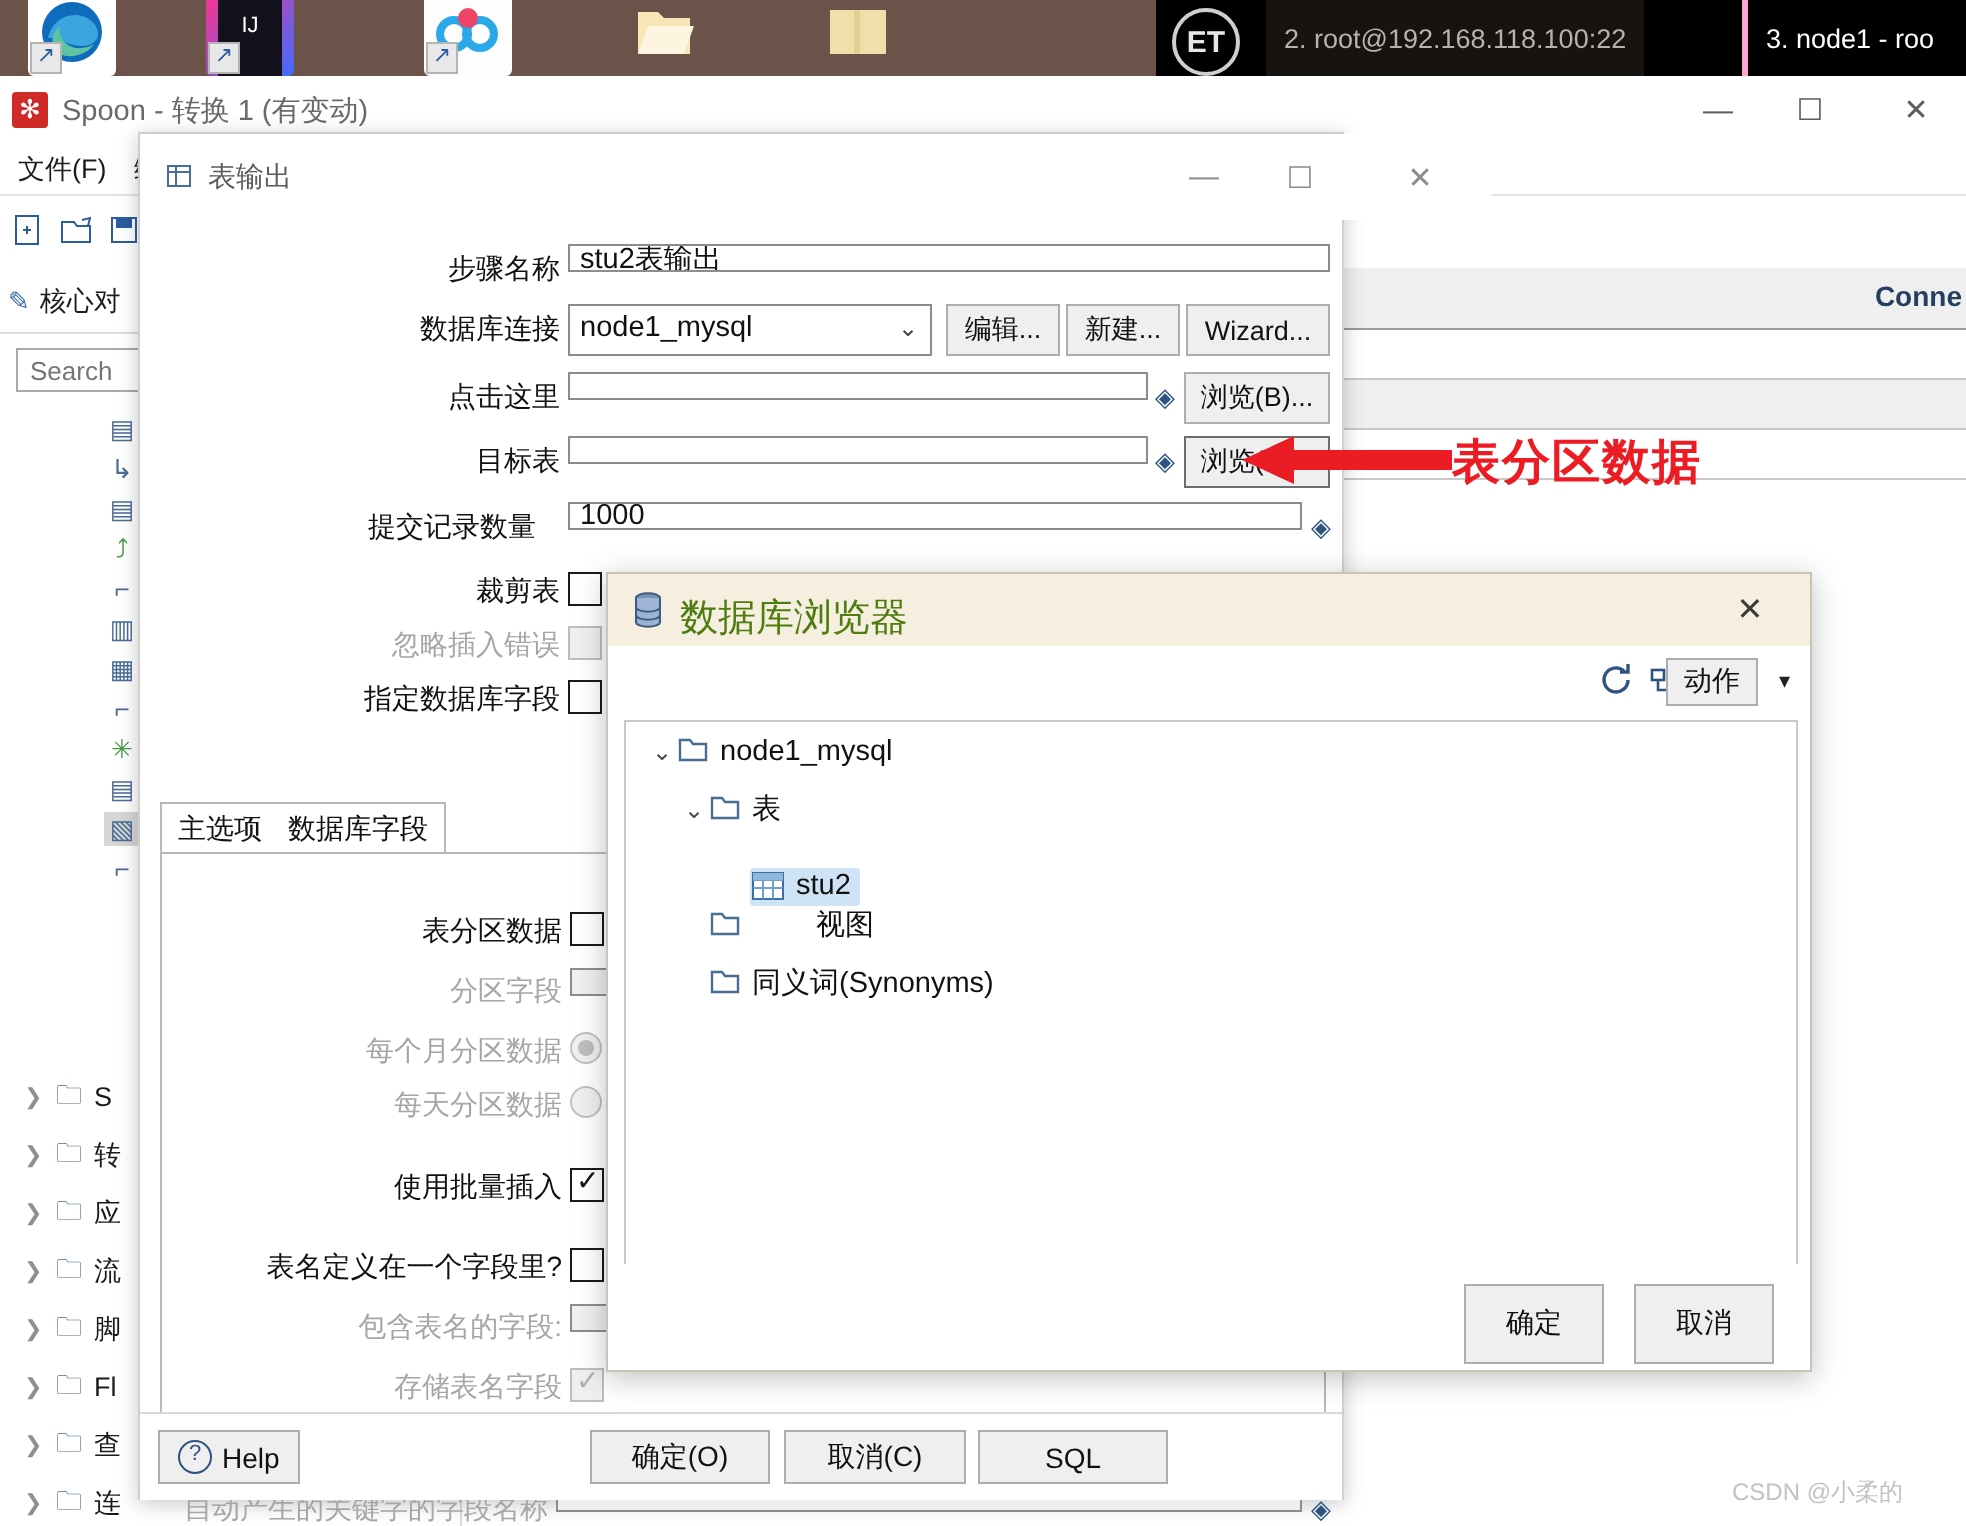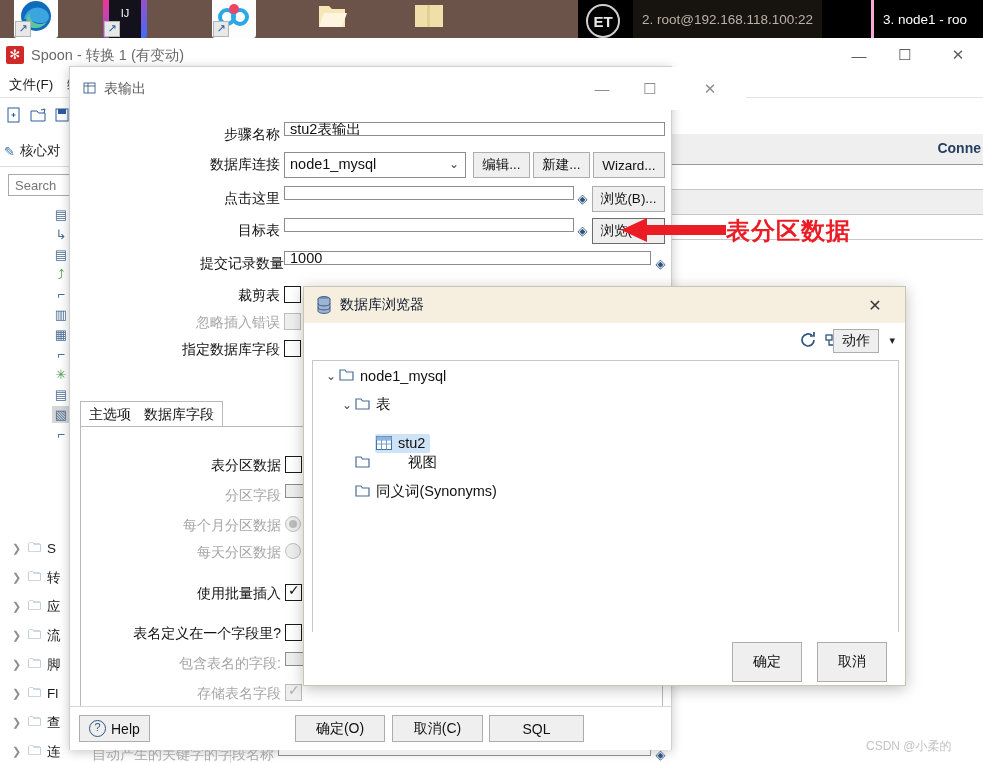--- a/index.html
+++ b/index.html
@@ -106,21 +106,21 @@
   #help-btn{position:absolute;left:9px;top:8px;height:27px;padding:0 9px;gap:5px;}
   #help-btn .qm{display:inline-block;width:15px;height:15px;border:1.4px solid #2d5481;border-radius:50%;
       color:#2d5481;font-size:11px;line-height:13px;text-align:center;}
   .footer-btn{position:absolute;top:8px;height:27px;}
 
   
   #browser-dialog{position:absolute;left:303px;top:286px;width:601px;height:398px;background:#fff;
       border:1px solid #c9c5b4;box-shadow:0 3px 14px rgba(0,0,0,.25);}
   #browser-titlebar{position:absolute;left:0;top:0;width:601px;height:36px;background:#f6efdf;border-bottom:1px solid #e2dcc9;}
   #br-icon{position:absolute;left:13px;top:9px;width:14px;height:18px;}
-  #br-title{position:absolute;left:36px;top:9px;font-size:14px;color:#0f172a;}
+  #br-title{position:absolute;left:36px;top:9px;font-size:19px;color:#4d7c0f;}
   #br-close{position:absolute;right:10px;top:0;width:40px;height:36px;display:flex;align-items:center;justify-content:center;
       color:#3a3a3a;font-size:16px;}
   #br-toolbar{position:absolute;left:0;top:36px;width:601px;height:36px;background:#fff;}
   #br-refresh{position:absolute;right:86px;top:7px;width:22px;height:22px;color:#2d5481;font-size:17px;line-height:22px;text-align:center;}
   #br-expand{position:absolute;right:64px;top:11px;width:16px;height:16px;}
   #br-action{position:absolute;right:26px;top:6px;height:24px;padding:0 8px;font-size:14px;}
   #br-action-chev{position:absolute;right:10px;top:11px;font-size:11px;color:#222;}
   #br-tree{position:absolute;left:8px;top:73px;width:585px;height:271px;border:1px solid #c8c8c8;background:#fff;overflow:hidden;}
   .btrow{position:relative;height:29px;display:flex;align-items:center;font-size:14.5px;color:#111;}
   .btrow .chev{width:16px;text-align:center;color:#4a4a4a;font-size:12px;}
@@ -342,21 +342,21 @@
     </div>
 
     <div class="frow" style="top:108px;">
       <div class="fl" style="left:80px;width:130px;">目标表</div>
       <input class="txt fctl" style="left: 214px; width: 290px;" value="">
       <div class="varicon" style="left:505px;top:5px;">◈</div>
       <div class="btn sm fctl" style="left:522px;width:73px;border-color:#6d6d6d;">浏览(B)...</div>
     </div>
 
     <div class="frow" style="top:141px;">
-      <div class="fl" style="left:84px;width:130px;">提交记录数量</div>
+      <div class="fl" style="left:68px;width:130px;">提交记录数量</div>
       <input class="txt fctl" style="left: 214px; width: 367px;" value="1000">
       <div class="varicon" style="left:583px;top:5px;">◈</div>
     </div>
 
     <div class="frow" style="top:173px;">
       <div class="fl" style="left:80px;width:130px;">裁剪表</div>
       <div class="cbox" style="left:214px;top:3px;"></div>
     </div>
 
     <div class="frow" style="top:200px;">

